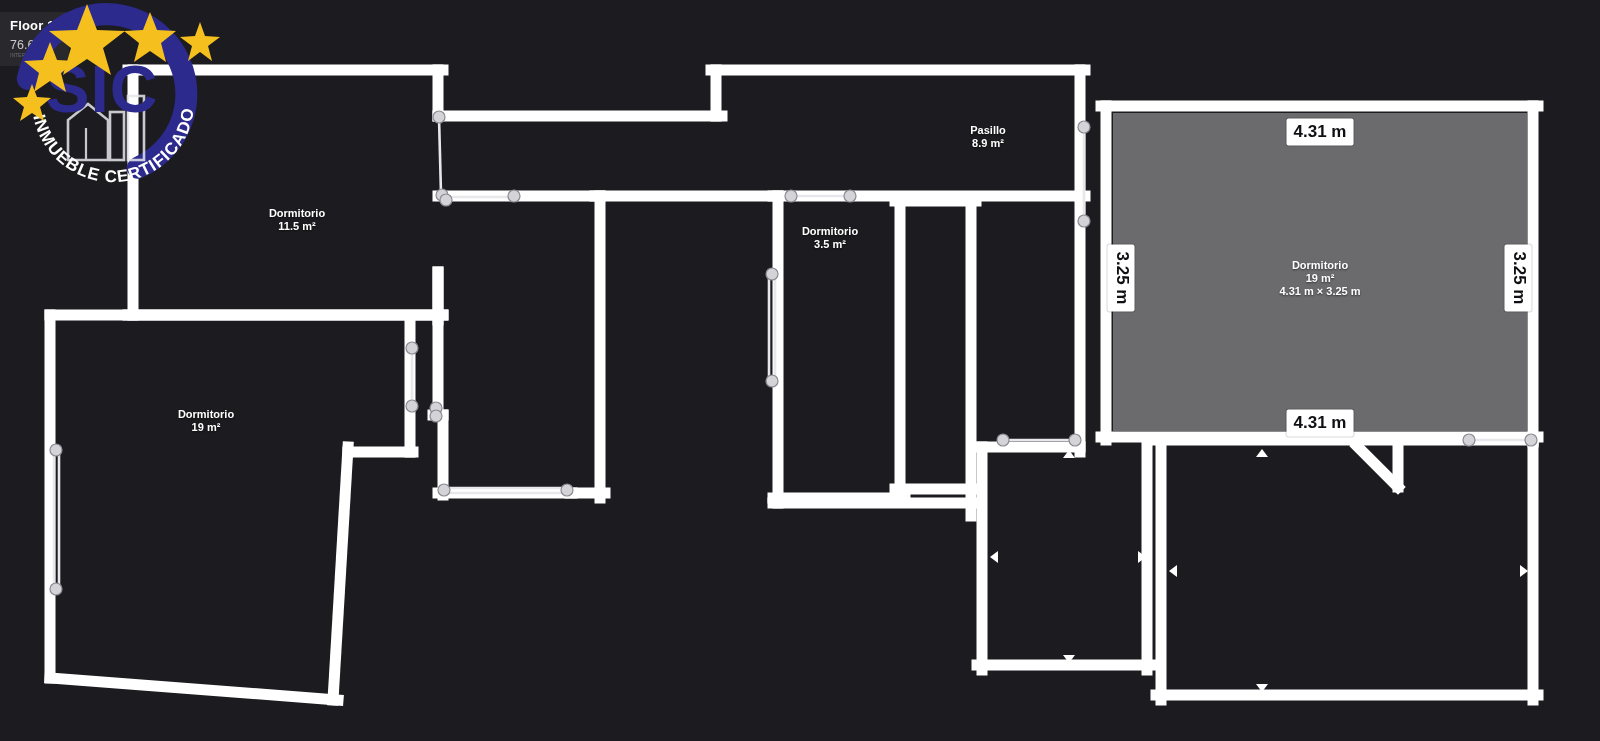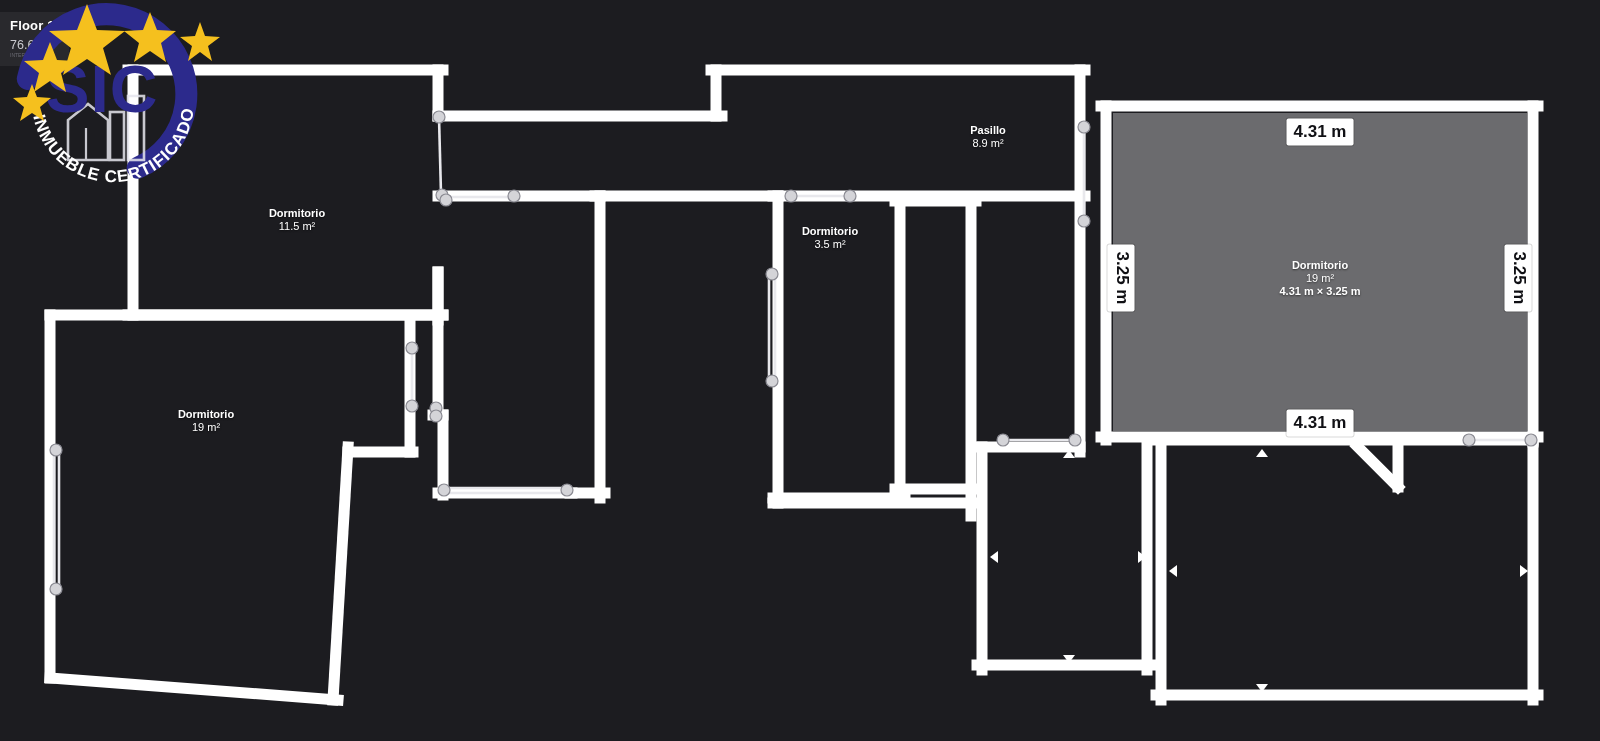--- a/index.html
+++ b/index.html
@@ -65,21 +65,21 @@
     color: #ffffff;
     font-size: 11px;
     font-weight: bold;
     line-height: 1.18;
     white-space: nowrap;
     z-index: 20;
     pointer-events: none;
     text-shadow: 0 1px 2px rgba(0,0,0,.55);
   }
   .room-label .nm { font-weight: bold; }
-  .room-label .ar { font-weight: normal; }
+  .room-label .ar { font-weight: bold; }
   .room-label .dm { font-weight: bold; }
 
   
   .dim-chip {
     position: absolute;
     background: #ffffff;
     color: #101014;
     font-size: 17px;
     font-weight: bold;
     padding: 3px 7px 4px 7px;

